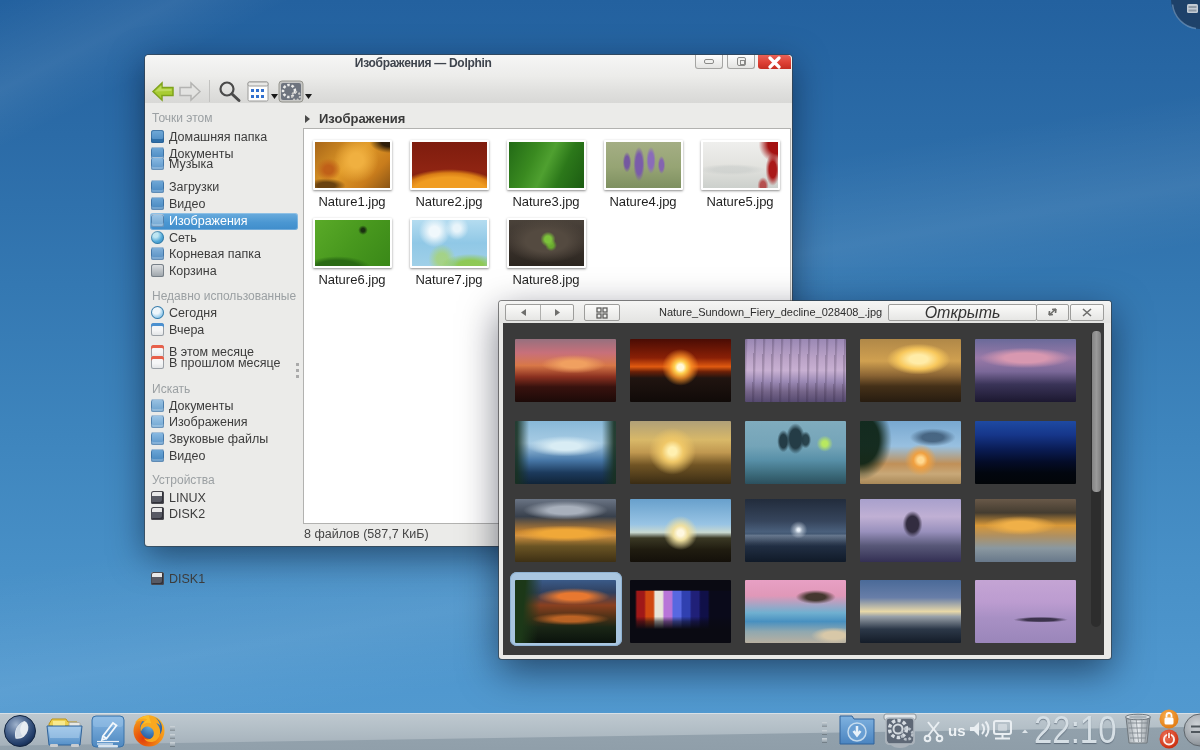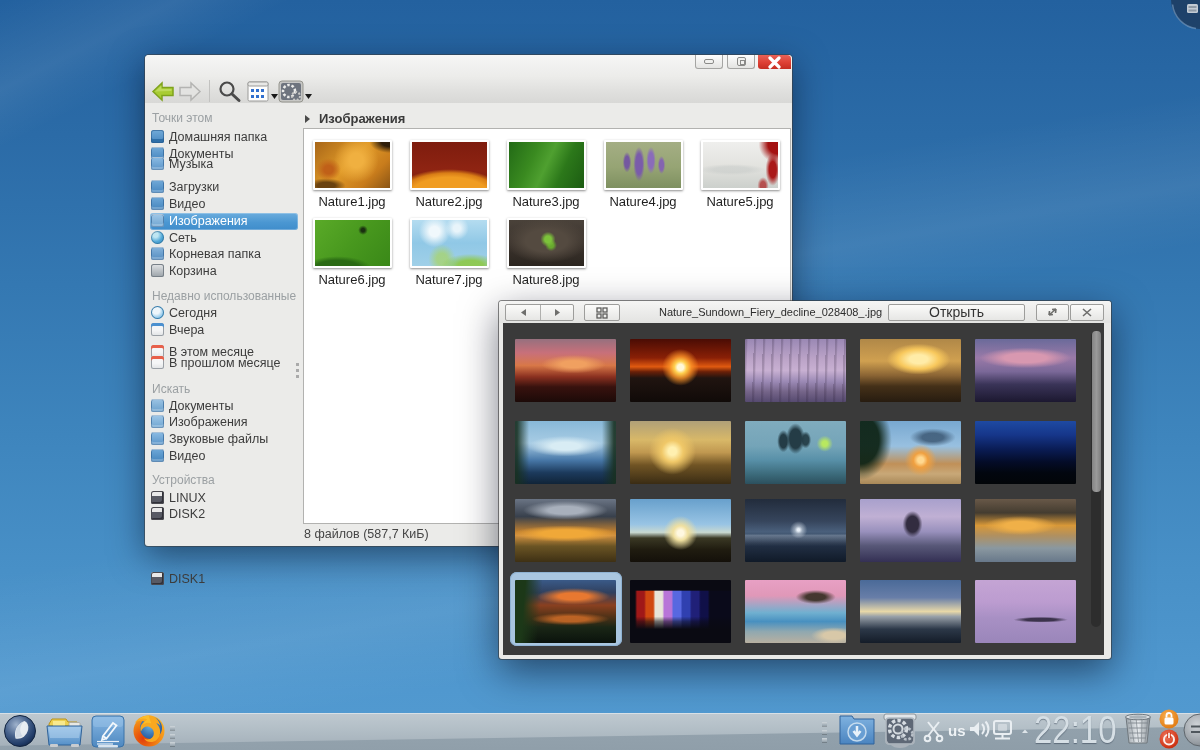--- a/index.html
+++ b/index.html
@@ -56,21 +56,21 @@
 
 
 #viewer{position:absolute;left:499px;top:301px;width:612px;height:358px;background:#e9e9e7;border-radius:3px;
  box-shadow:0 0 0 1px rgba(55,55,55,0.6),0 12px 38px rgba(0,8,25,0.55);}
 #vtitle{position:absolute;left:0;top:0;right:0;height:22px;background:linear-gradient(180deg,#f5f5f4,#e3e3e1);border-radius:3px 3px 0 0;}
 .vbtn{position:absolute;top:3px;height:17px;border:1px solid #9d9d9b;background:linear-gradient(180deg,#fbfbfa,#e6e6e4);border-radius:2px;}
 #vnav{left:6px;width:69px;}
 #vnav .d{position:absolute;left:34px;top:0;width:1px;height:15px;background:#b0b0ae;}
 #vgrid{left:85px;width:36px;}
 #vttext{position:absolute;left:160px;top:5px;width:226px;font-size:11px;color:#2c2c2c;white-space:nowrap;overflow:hidden;}
-#vopen{left:389px;width:137px;text-align:center;font-size:14px;color:#333;line-height:15px;}
+#vopen{left:389px;width:149px;text-align:center;font-size:16px;color:#333;line-height:15px;font-style:italic;}
 #vfull{left:537px;width:33px;}
 #vclose{left:571px;width:34px;}
 #vbody{position:absolute;left:4px;top:22px;width:601px;height:332px;background:#3a3a3a;}
 .vtile{position:absolute;width:101px;height:63px;border-radius:1px;}
 #vsel{position:absolute;left:7px;top:249px;width:112px;height:74px;background:#a9c6e0;border-radius:7px;box-shadow:inset 0 0 0 1px #8fb2d2;}
 #vscroll{position:absolute;left:588px;top:8px;width:10px;height:296px;background:#2d2d2d;border-radius:5px;}
 #vthumb{position:absolute;left:0.5px;top:0;width:9px;height:161px;background:linear-gradient(90deg,#848484,#9a9a9a,#7e7e7e);border-radius:4px;}
 
 
 #taskbar{position:absolute;left:0;top:713px;width:1200px;height:37px;overflow:hidden;
@@ -81,20 +81,21 @@
 .dots{position:absolute;width:5px;}
 .dots i{display:block;width:5px;height:4px;margin-bottom:4px;background:linear-gradient(180deg,#cfd6db,#93a0aa);box-shadow:0 1px 0 rgba(0,0,0,0.2);}
 </style></head>
 <body>
 <div id="desktop">
  <div id="streak1" class="ray"></div>
     <div id="streak2" class="ray"></div>
     <div id="streak3" class="ray" style="left:-180px;top:-30px;width:520px;height:130px;transform:rotate(-27deg);"></div>
  <div id="dolphin">
   <div id="dtitlebar"></div>
+  <div id="dtitle">Изображения — Dolphin</div>
   <div class="wb" id="wbmin">
         <span></span>
       </div>
   <div class="wb" id="wbmax">
         <span></span>
       </div>
   <div class="wb" id="wbclose">
         <svg width="13" height="13" viewBox="0 0 13 13">
           <path d="M2 2 L11 11 M11 2 L2 11" stroke="#fff" stroke-width="3.2" stroke-linecap="round"></path>
         </svg>

